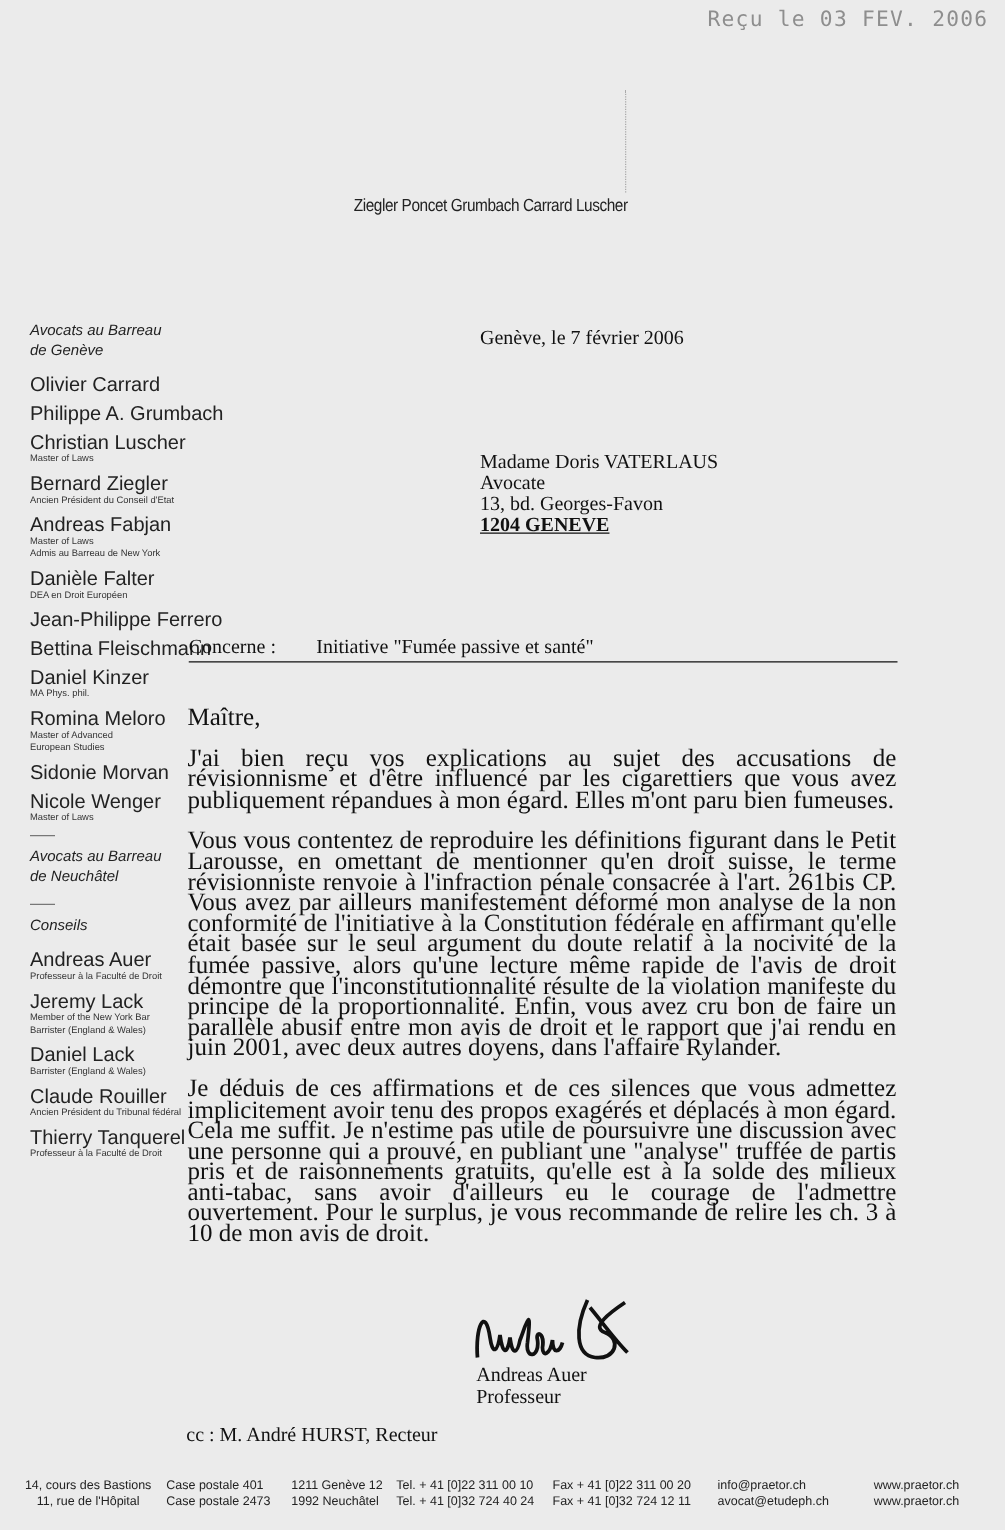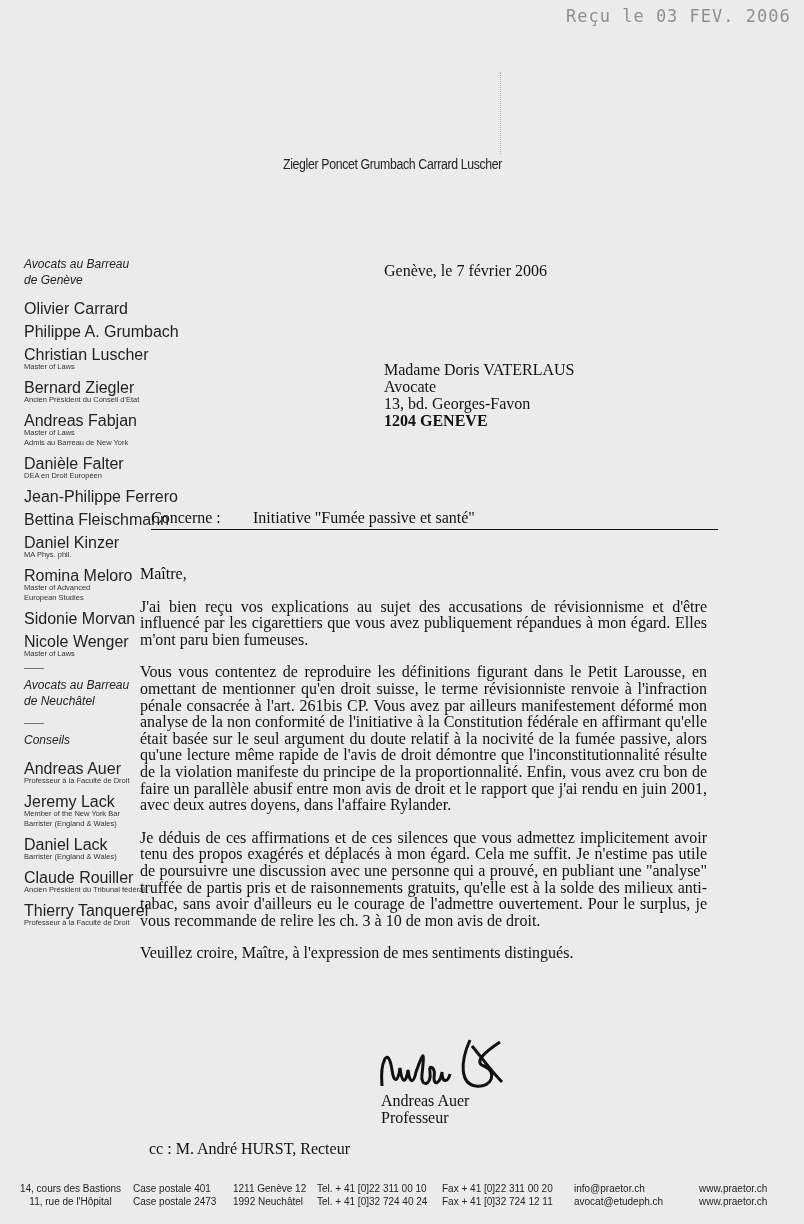--- a/index.html
+++ b/index.html
@@ -24,27 +24,27 @@
   
   .sidebar { left: 24px; top: 256px; width: 150px; font-family: "Liberation Sans", sans-serif; color: #222; }
   .sb-section { font-style: italic; font-size: 12px; line-height: 16px; margin-bottom: 14px; }
   .sb-person { margin-bottom: 9px; }
   .sb-name { font-size: 16px; line-height: 14px; white-space: nowrap; }
   .sb-sub { font-size: 7.5px; line-height: 10px; color: #333; white-space: nowrap; }
   .sb-rule { width: 20px; border-top: 1px solid #777; margin: 4px 0 8px 0; }
   
   .date { left: 384px; top: 262px; font-size: 16px; }
   .addr { left: 384px; top: 361px; font-size: 16px; line-height: 17px; }
-  .addr .bold { font-weight: bold; }
+  .addr .bold { font-weight: bold; text-decoration: underline; }
   .subject {
     left: 151px; top: 509px; width: 567px; font-size: 16px;
     border-bottom: 1.5px solid #111; padding-bottom: 2px;
   }
   .subject .lbl { display: inline-block; width: 102px; }
-  .body { left: 140px; top: 566px; width: 567px; font-size: 16px; line-height: 16.6px; }
+  .body { left: 150px; top: 566px; width: 567px; font-size: 20px; line-height: 16.6px; }
   .body p { margin: 0 0 16px 0; text-align: justify; }
   .sig { left: 376px; top: 1032px; }
   .sig-name { left: 381px; top: 1092px; font-size: 16px; line-height: 17px; }
   .cc { left: 149px; top: 1140px; font-size: 16px; }
   
   .footer { left: 8px; top: 1183px; font-family: "Liberation Sans", sans-serif; font-size: 10px; color: #222; }
   .frow { display: flex; height: 13px; white-space: nowrap; }
   .frow span { display: inline-block; }
   .c1 { width: 125px; text-align: center; } .c2 { width: 100px; } .c3 { width: 84px; } .c4 { width: 125px; }
   .c5 { width: 132px; } .c6 { width: 125px; } .c7 { width: 100px; }
@@ -152,21 +152,20 @@
 
 <div class="abs subject">
   <span class="lbl">Concerne :</span><span>Initiative "Fumée passive et santé"</span>
 </div>
 
 <div class="abs body">
   <p>Maître,</p>
   <p>J'ai bien reçu vos explications au sujet des accusations de révisionnisme et d'être influencé par les cigarettiers que vous avez publiquement répandues à mon égard. Elles m'ont paru bien fumeuses.</p>
   <p>Vous vous contentez de reproduire les définitions figurant dans le Petit Larousse, en omettant de mentionner qu'en droit suisse, le terme révisionniste renvoie à l'infraction pénale consacrée à l'art. 261bis CP. Vous avez par ailleurs manifestement déformé mon analyse de la non conformité de l'initiative à la Constitution fédérale en affirmant qu'elle était basée sur le seul argument du doute relatif à la nocivité de la fumée passive, alors qu'une lecture même rapide de l'avis de droit démontre que l'inconstitutionnalité résulte de la violation manifeste du principe de la proportionnalité. Enfin, vous avez cru bon de faire un parallèle abusif entre mon avis de droit et le rapport que j'ai rendu en juin 2001, avec deux autres doyens, dans l'affaire Rylander.</p>
   <p>Je déduis de ces affirmations et de ces silences que vous admettez implicitement avoir tenu des propos exagérés et déplacés à mon égard. Cela me suffit. Je n'estime pas utile de poursuivre une discussion avec une personne qui a prouvé, en publiant une "analyse" truffée de partis pris et de raisonnements gratuits, qu'elle est à la solde des milieux anti-tabac, sans avoir d'ailleurs eu le courage de l'admettre ouvertement. Pour le surplus, je vous recommande de relire les ch. 3 à 10 de mon avis de droit.</p>
-  <p>Veuillez croire, Maître, à l'expression de mes sentiments distingués.</p>
 </div>
 
 <svg class="abs sig" width="130" height="62" viewBox="0 0 130 62">
   <path d="M6 54 C4 30 12 12 16 38 C18 52 22 50 24 36 C26 52 30 52 32 38 C34 54 38 50 40 40 C44 30 50 8 46 42 C44 56 56 54 54 40 C52 32 60 34 58 46 C58 54 64 52 66 40 C66 52 72 50 74 42" stroke="#111" stroke-width="3" fill="none"></path>
   <path d="M94 8 C84 30 84 52 100 54 C116 56 122 40 108 34 C96 30 112 18 124 10 M96 14 C106 26 116 40 126 50" stroke="#111" stroke-width="3" fill="none"></path>
 </svg>
 
 <div class="abs sig-name">
   <div>Andreas Auer</div>
   <div>Professeur</div>

